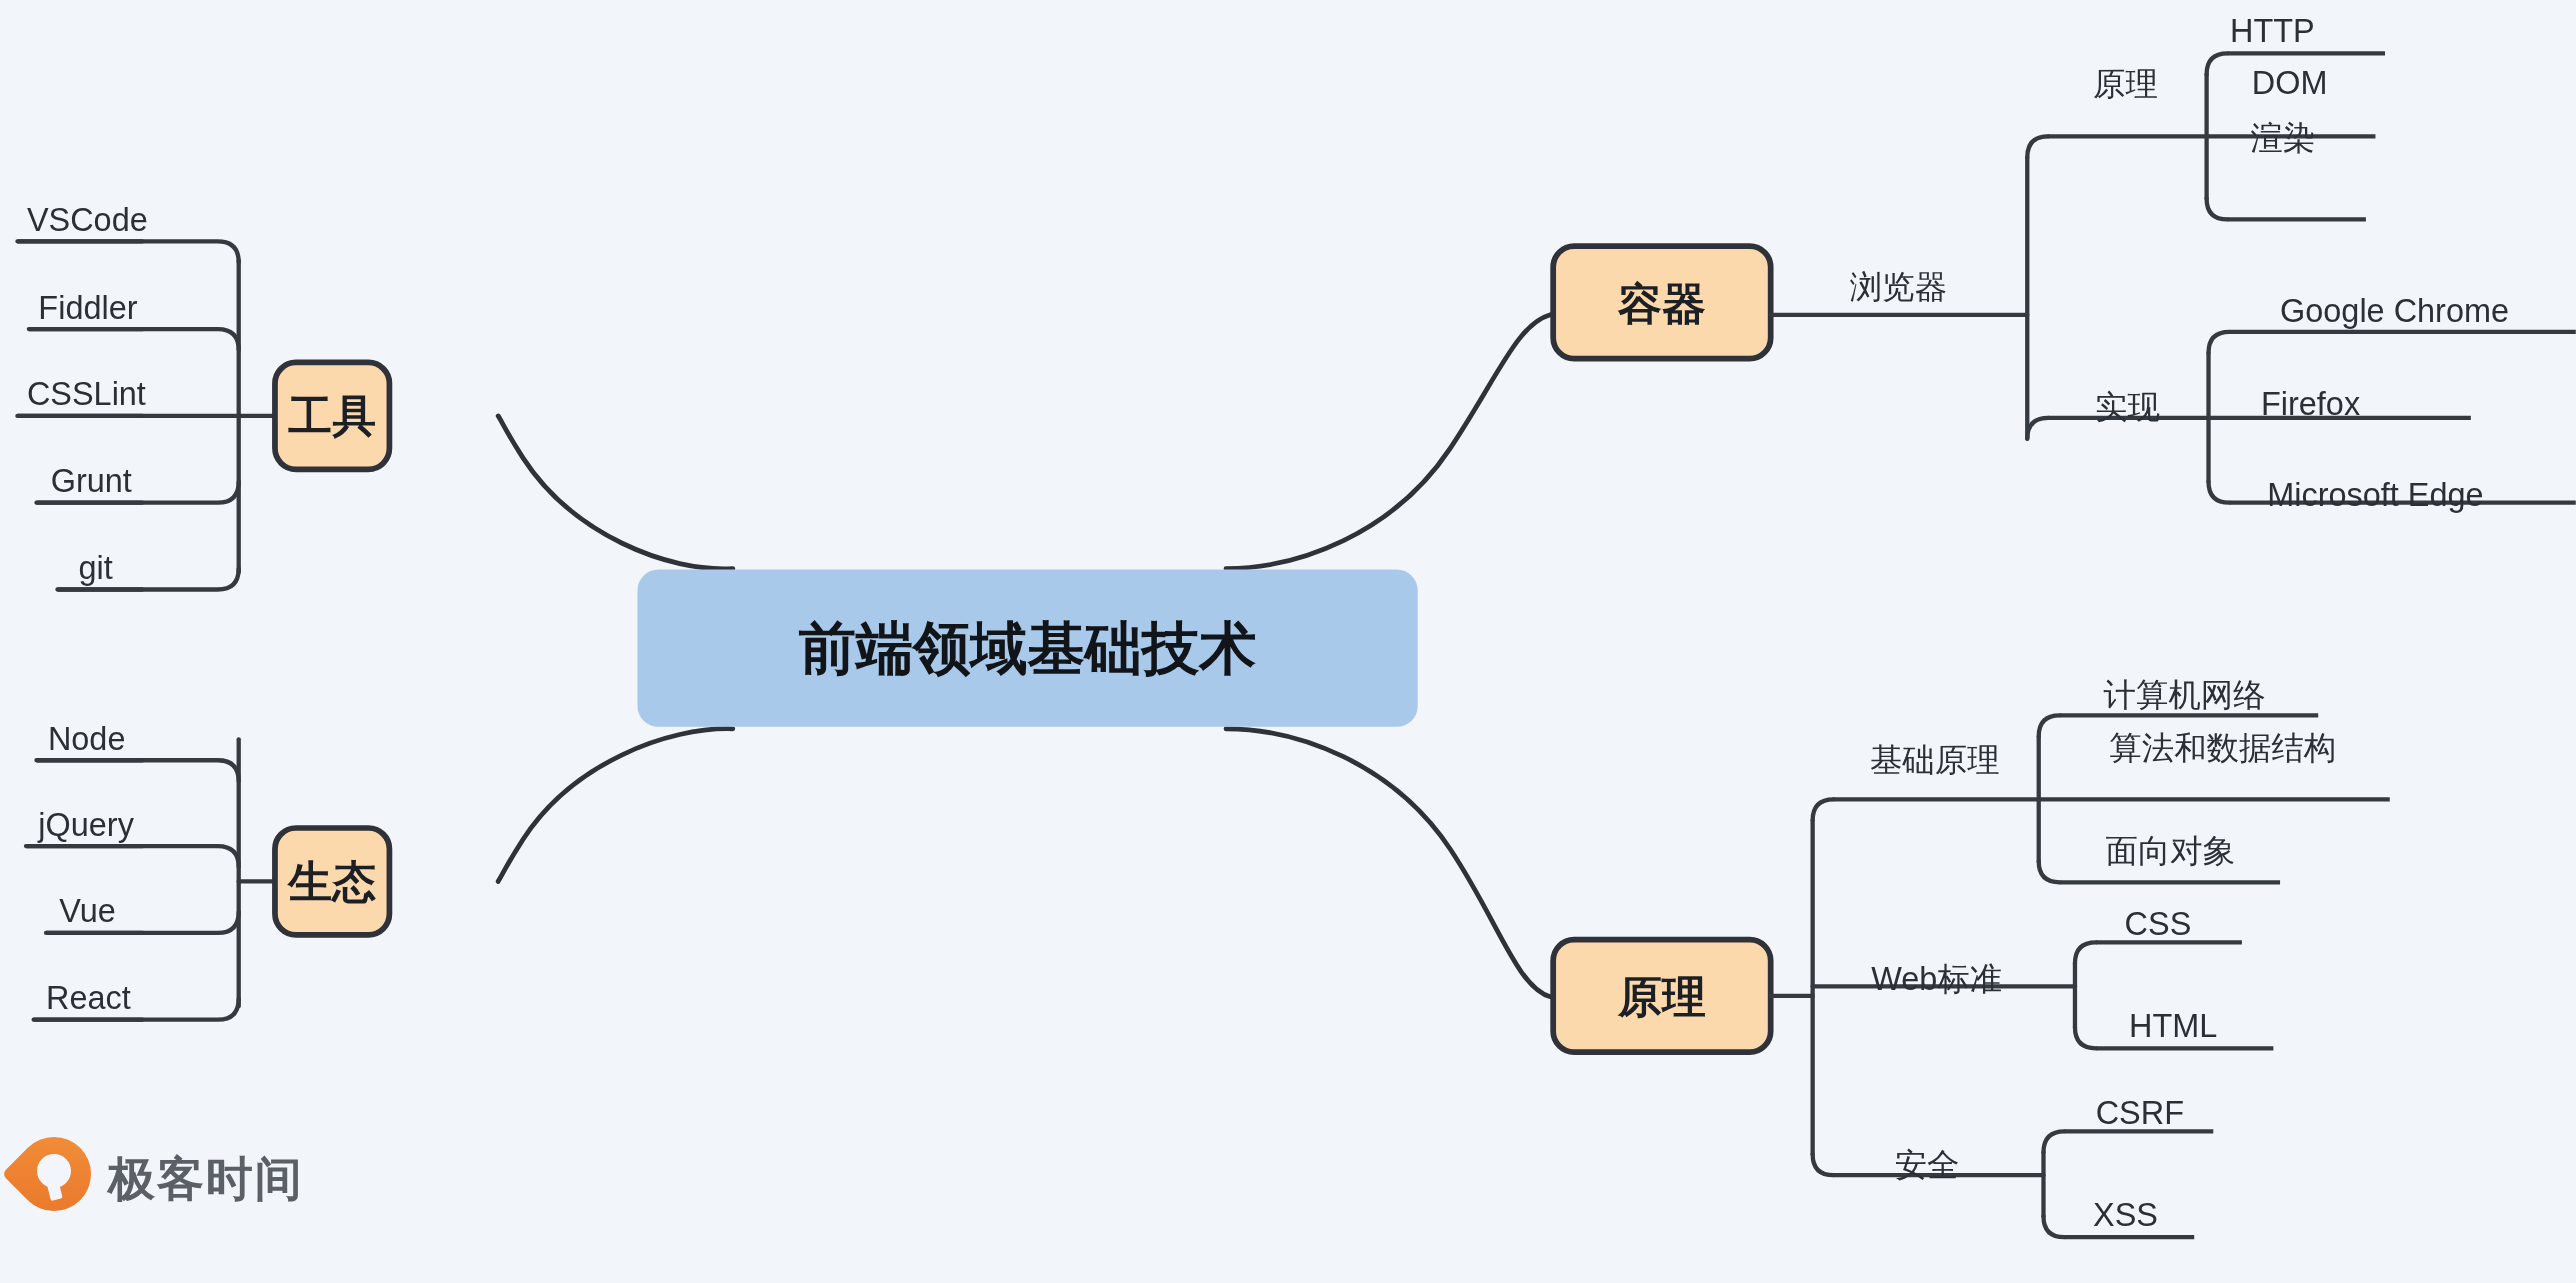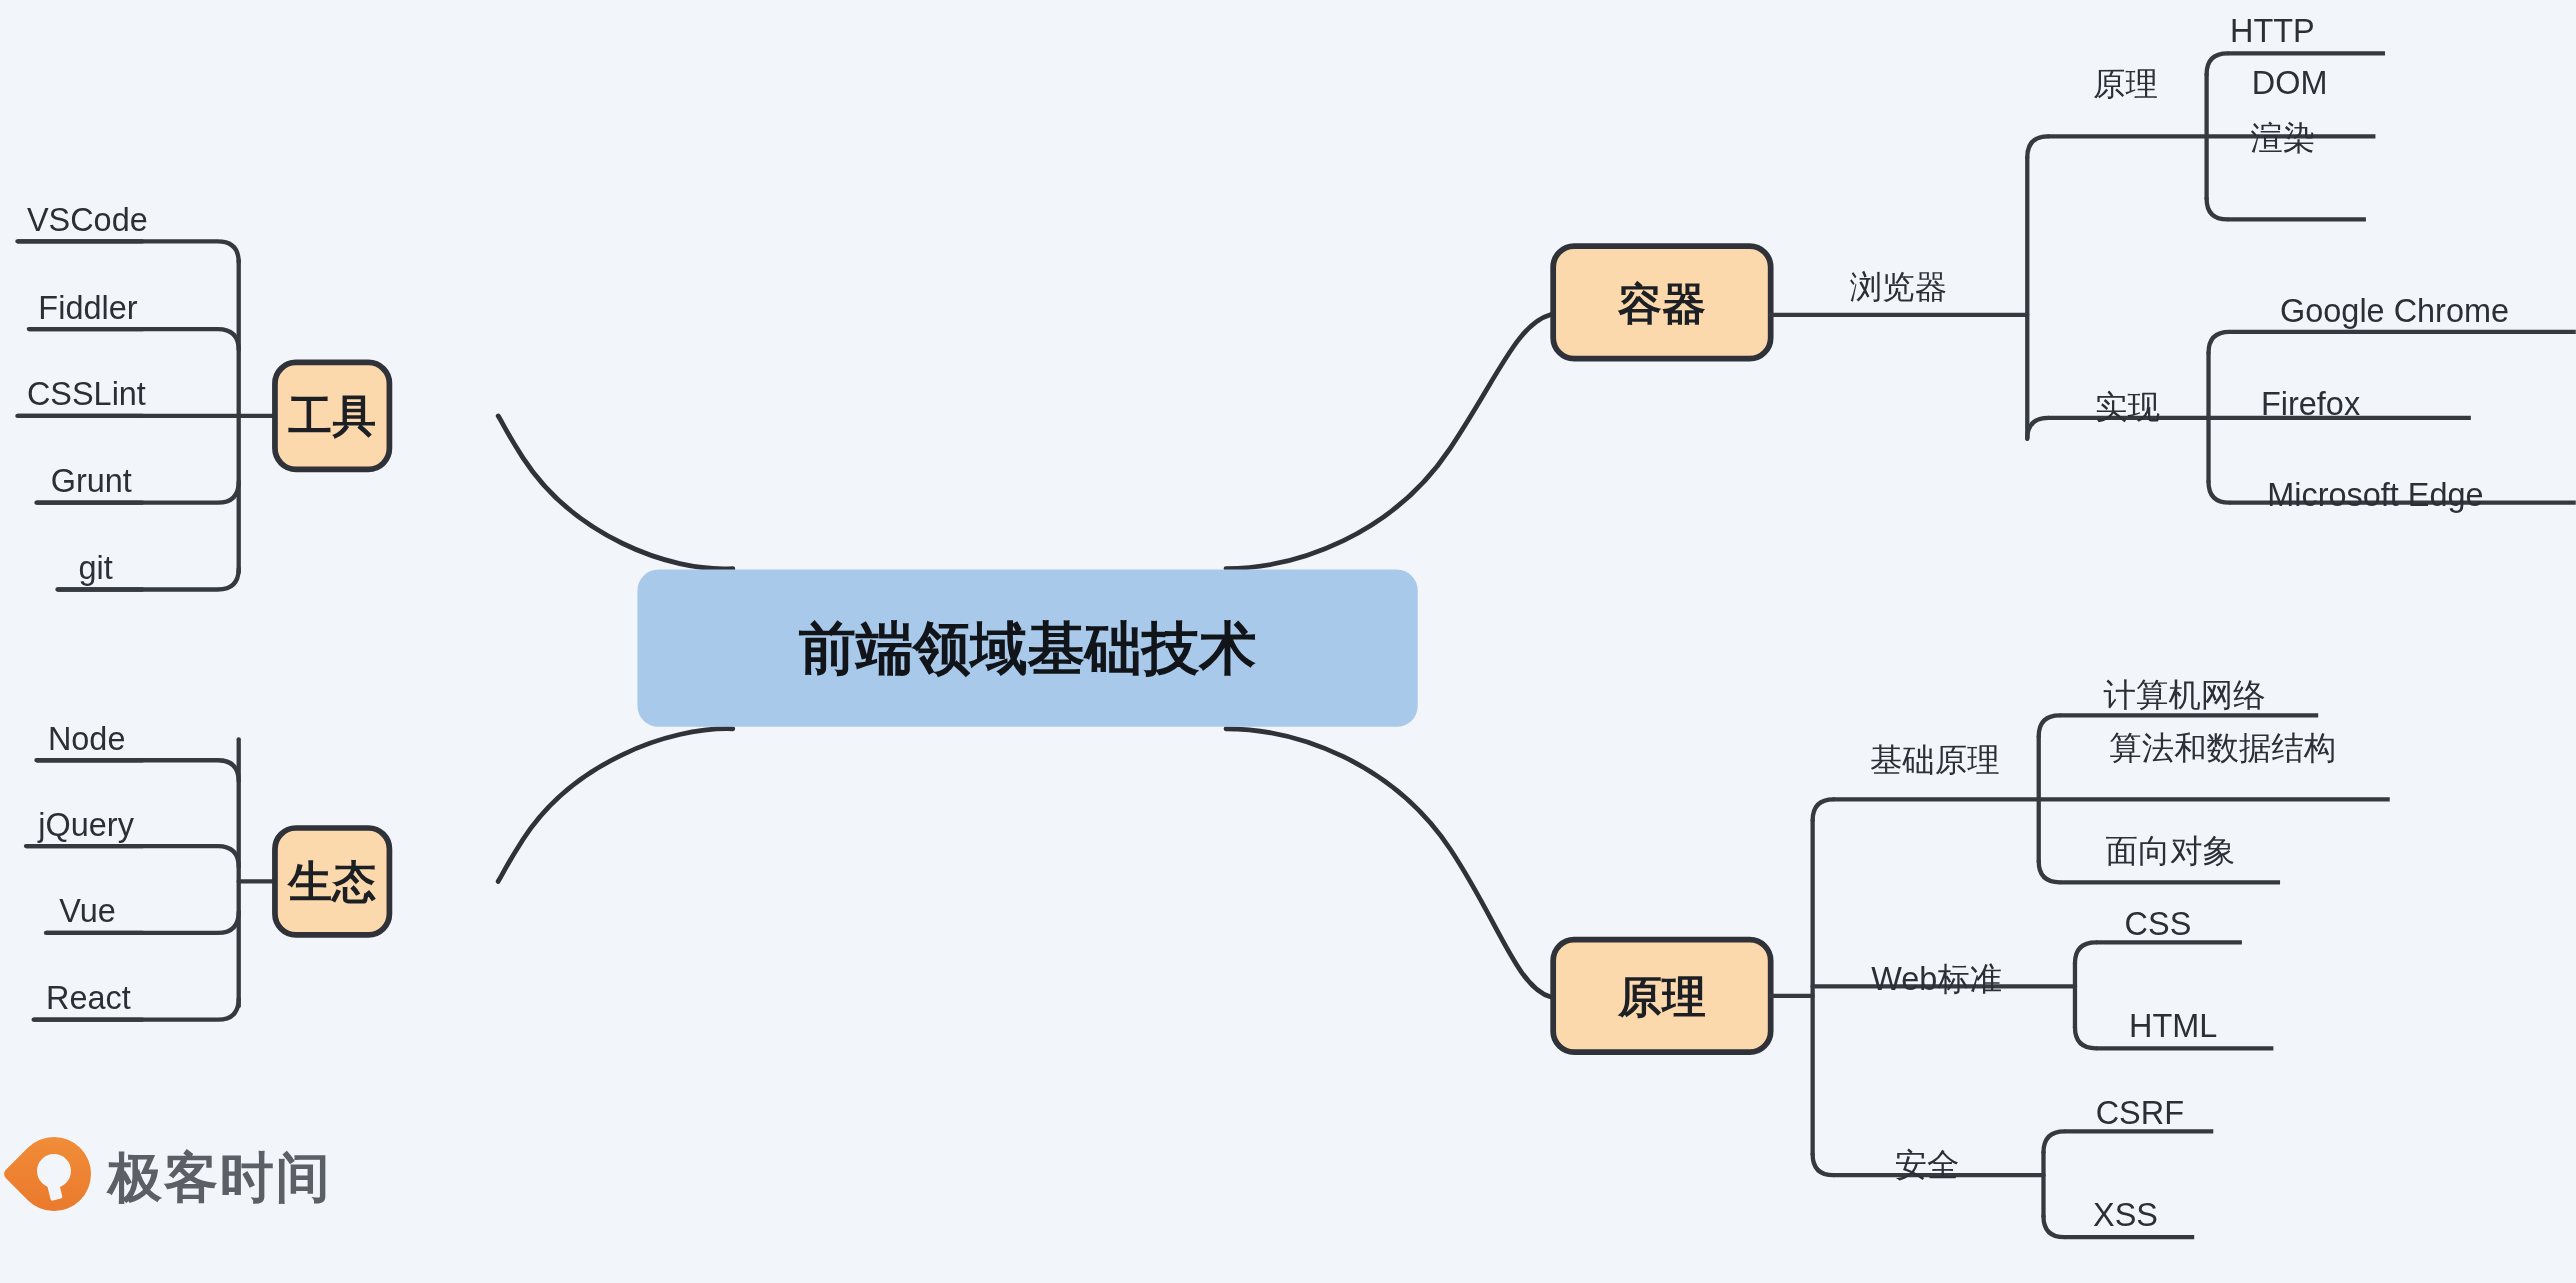--- a/index.html
+++ b/index.html
@@ -35,21 +35,21 @@
   }
   #logo .mark .inner{
     position:absolute;left:20px;top:17px;width:34px;height:34px;
     border-radius:50%;background:#f2f6fb;
   }
   #logo .mark .tail{
     position:absolute;left:30px;top:30.5px;width:12.4px;height:32px;
     background:#f2f6fb;transform:rotate(-14deg);border-radius:1.9px;
   }
   #logo .wordmark{
-    font-size:54px;font-weight:bold;color:#5b5f66;letter-spacing:1.9px;
+    font-size:47px;font-weight:bold;color:#5b5f66;letter-spacing:1.9px;
     font-family:"DejaVu Sans","Liberation Sans",sans-serif;line-height:1;
   }
 </style>
 </head>
 <body>
 
 <div id="stage">
 
 <svg id="mindmap" viewBox="0 0 2700 1345">
 

